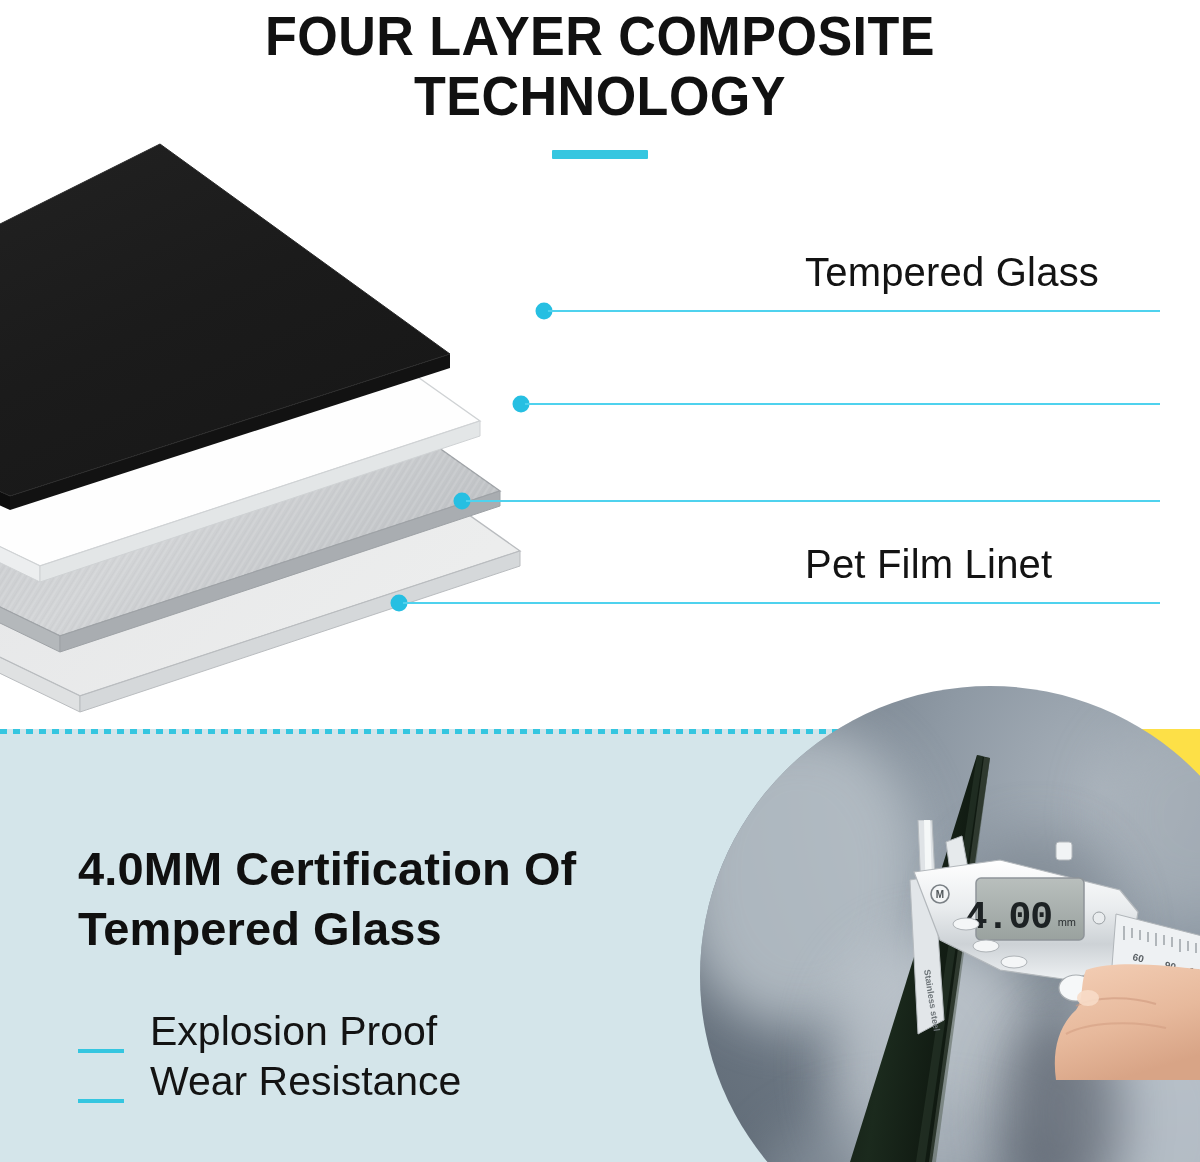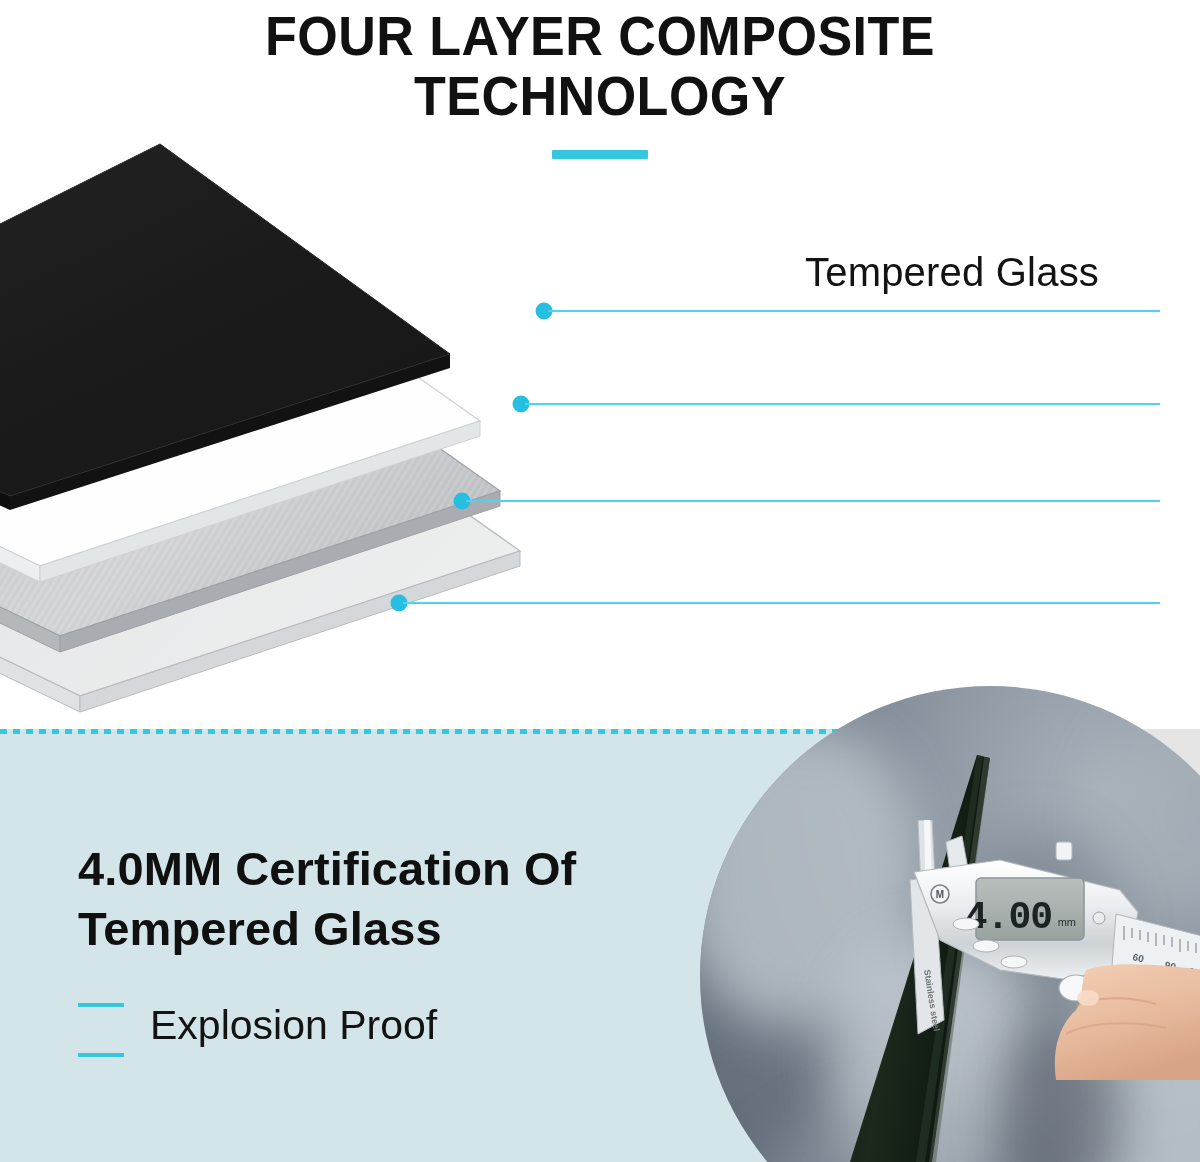--- a/index.html
+++ b/index.html
@@ -8,21 +8,21 @@
     background: #ffffff;
   }
   body {
     font-family: "Liberation Sans", "DejaVu Sans", sans-serif;
   }
   .page {
     position: relative;
     width: 1200px;
     height: 1162px;
     overflow: hidden;
-    background: #e5e5e5;
+    background: #fde047;
   }
 
   
   .top-section {
     position: absolute;
     left: 0;
     top: 0;
     width: 1200px;
     height: 729px;
     background: #ffffff;
@@ -187,21 +187,21 @@
     line-height: 60px;
     color: #101010;
     letter-spacing: 0.1px;
     white-space: nowrap;
   }
   .feature-list {
     margin-top: 44px;
   }
   .feature-row {
     display: flex;
-    align-items: flex-start;
+    align-items: flex-end;
     height: 50px;
   }
   .feature-dash {
     width: 46px;
     height: 4px;
     margin-right: 26px;
     flex: 0 0 auto;
   }
   .feature-text {
     font-family: "Liberation Sans Narrow", "Liberation Sans", sans-serif;
@@ -286,37 +286,39 @@
       <div class="layer-label" style="left:805px; top:250px;">Tempered Glass</div>
 
       <div class="leader-dot" style="left:521px; top:404px; background:#26bfe2"></div>
       <div class="leader-line" style="left:525px; top:404px; width:635px; background:#4fd2ee"></div>
 
       <div class="leader-dot" style="left:462px; top:501px; background:#26bfe2"></div>
       <div class="leader-line" style="left:466px; top:501px; width:694px; background:#4fd2ee"></div>
 
       <div class="leader-dot" style="left:399px; top:603px; background:#26bfe2"></div>
       <div class="leader-line" style="left:403px; top:603px; width:757px; background:#4fd2ee"></div>
+      <div class="layer-label" style="left:805px; top:542px;">Pet Film Linet</div>
     </div>
   </div>
 
   <div class="bottom-panel">
     <div class="dashed-top"></div>
 
     <div class="panel-text">
       <div class="panel-heading">4.0MM Certification Of</div>
       <div class="panel-heading">Tempered Glass</div>
 
       <div class="feature-list">
         <div class="feature-row">
           <span class="feature-dash" style="background:#35c6e0"></span>
           <span class="feature-text">Explosion Proof</span>
         </div>
         <div class="feature-row">
           <span class="feature-dash" style="background:#35c6e0"></span>
+          <span class="feature-text">Wear Resistance</span>
         </div>
       </div>
     </div>
   </div>
 
   <div class="photo-circle">
     <div class="bg-blob blob-a"></div>
     <div class="bg-blob blob-f"></div>
     <div class="bg-blob blob-c"></div>
     <div class="bg-blob blob-b"></div>

